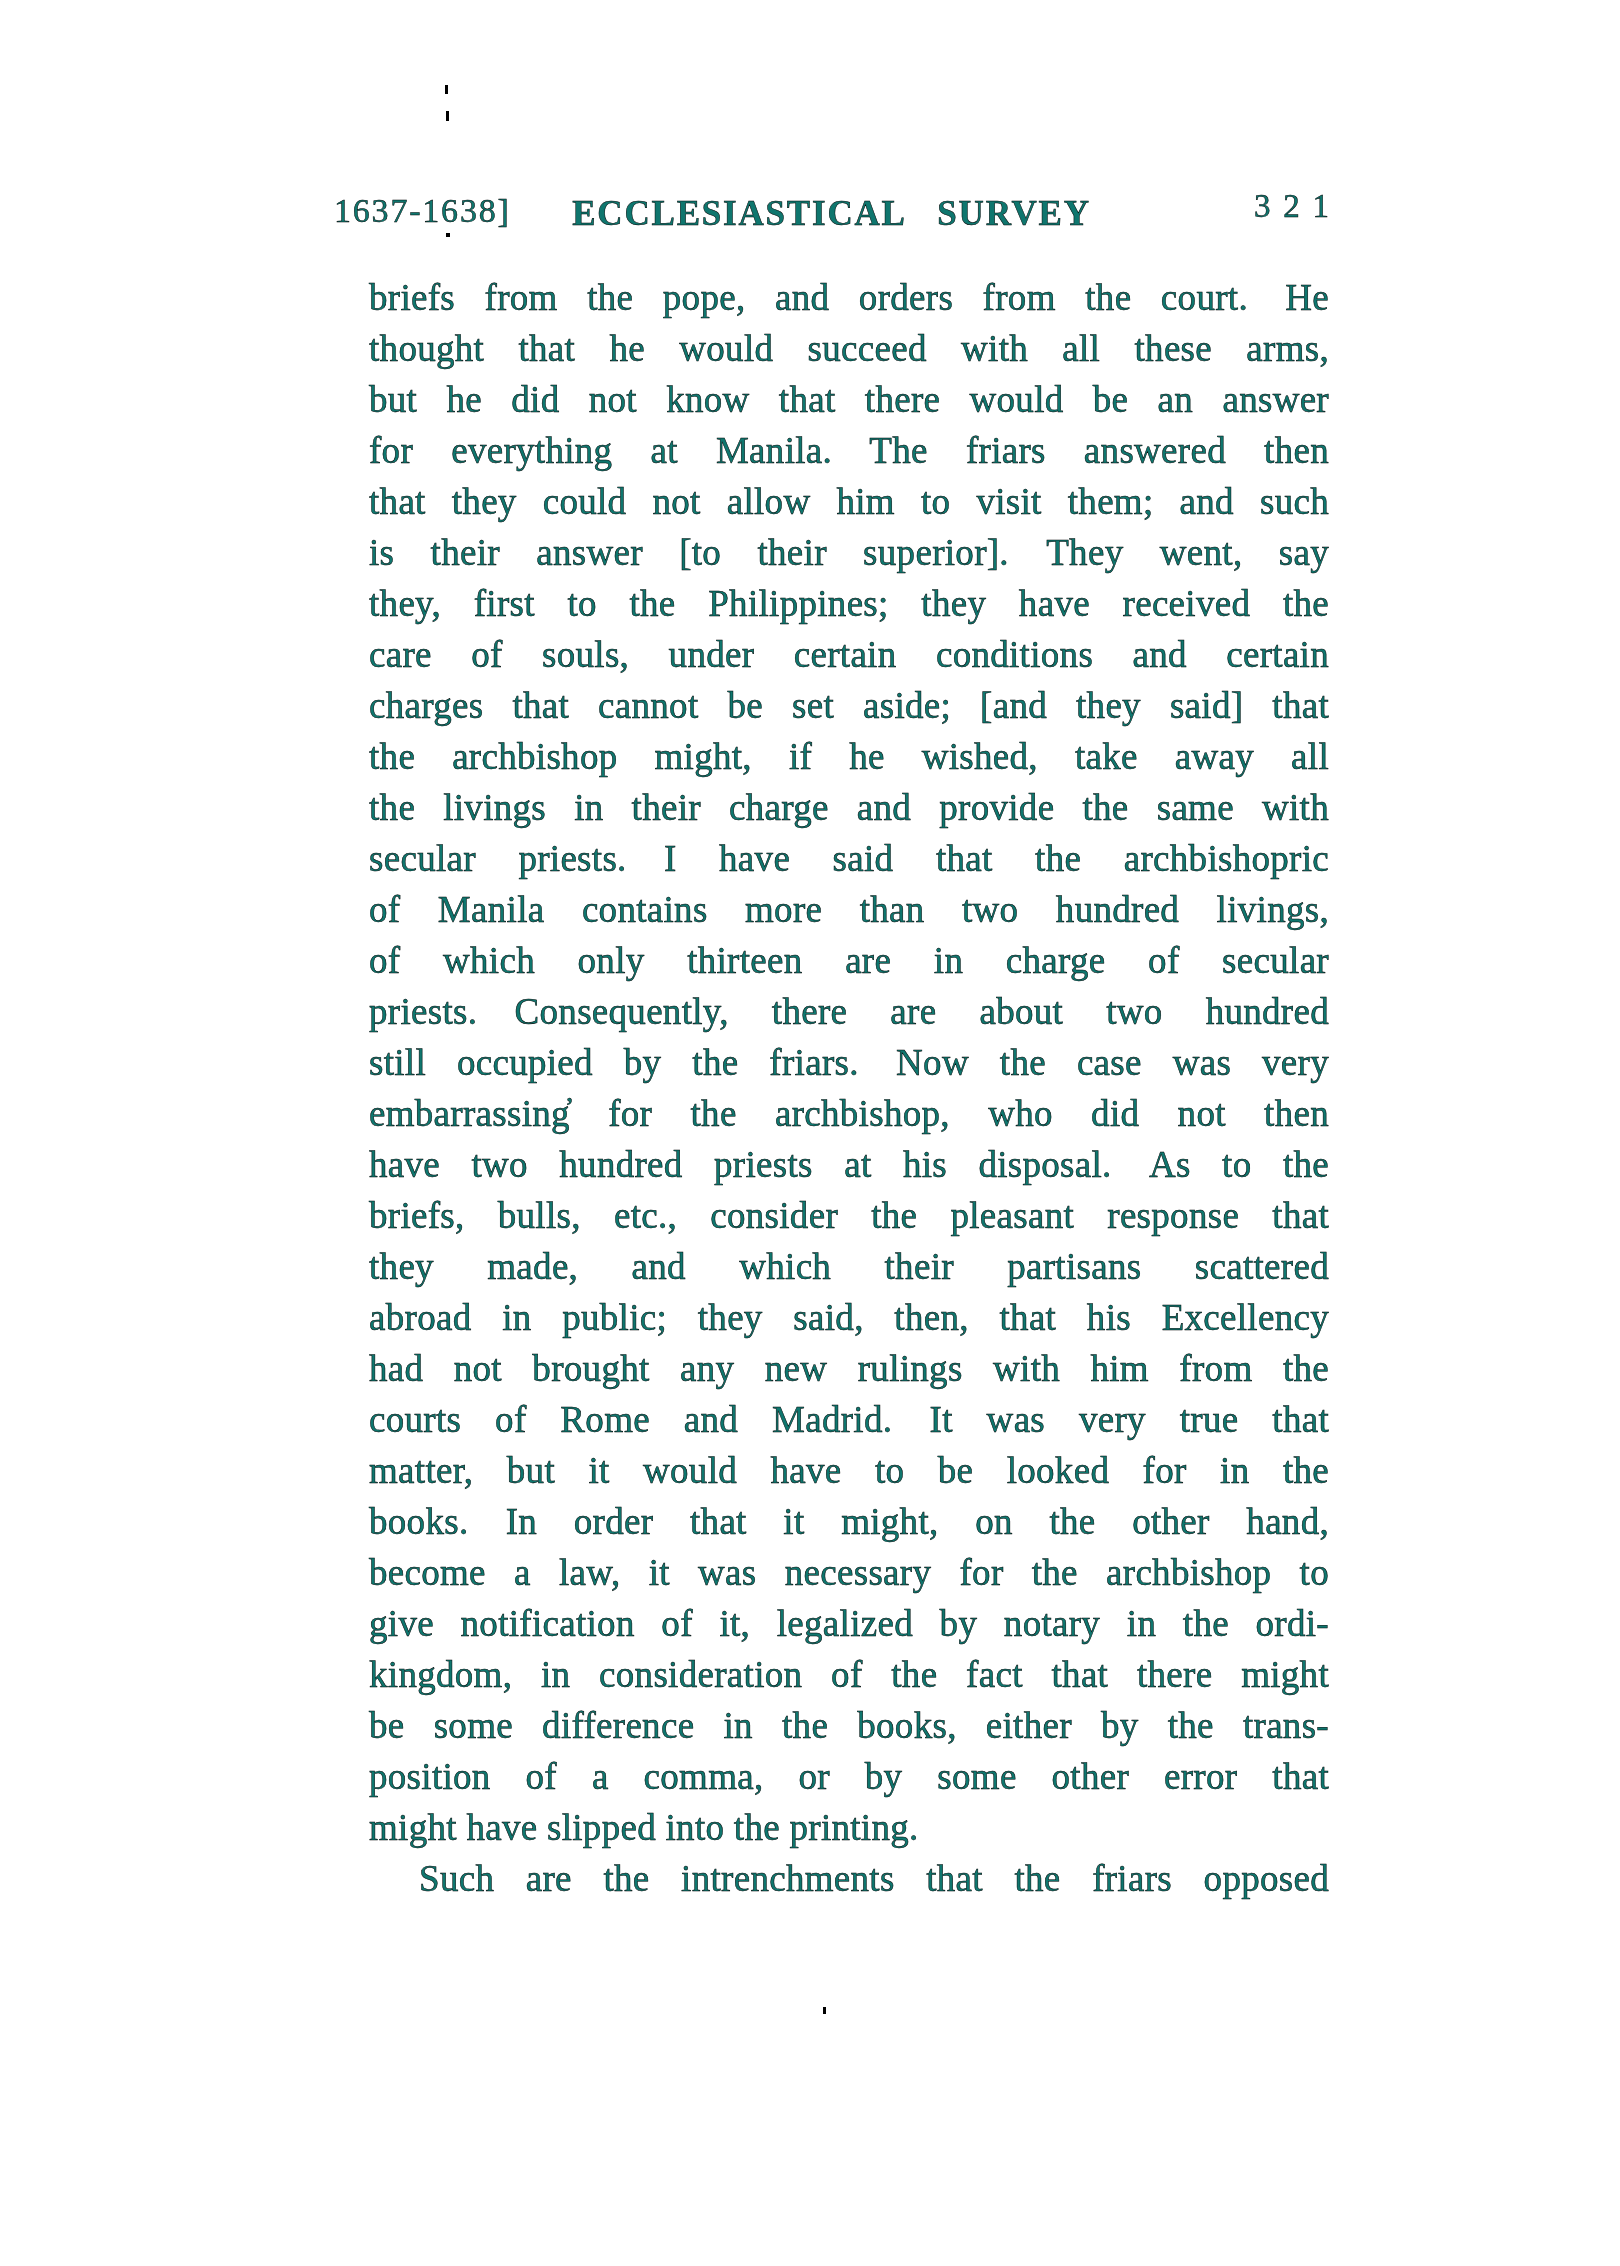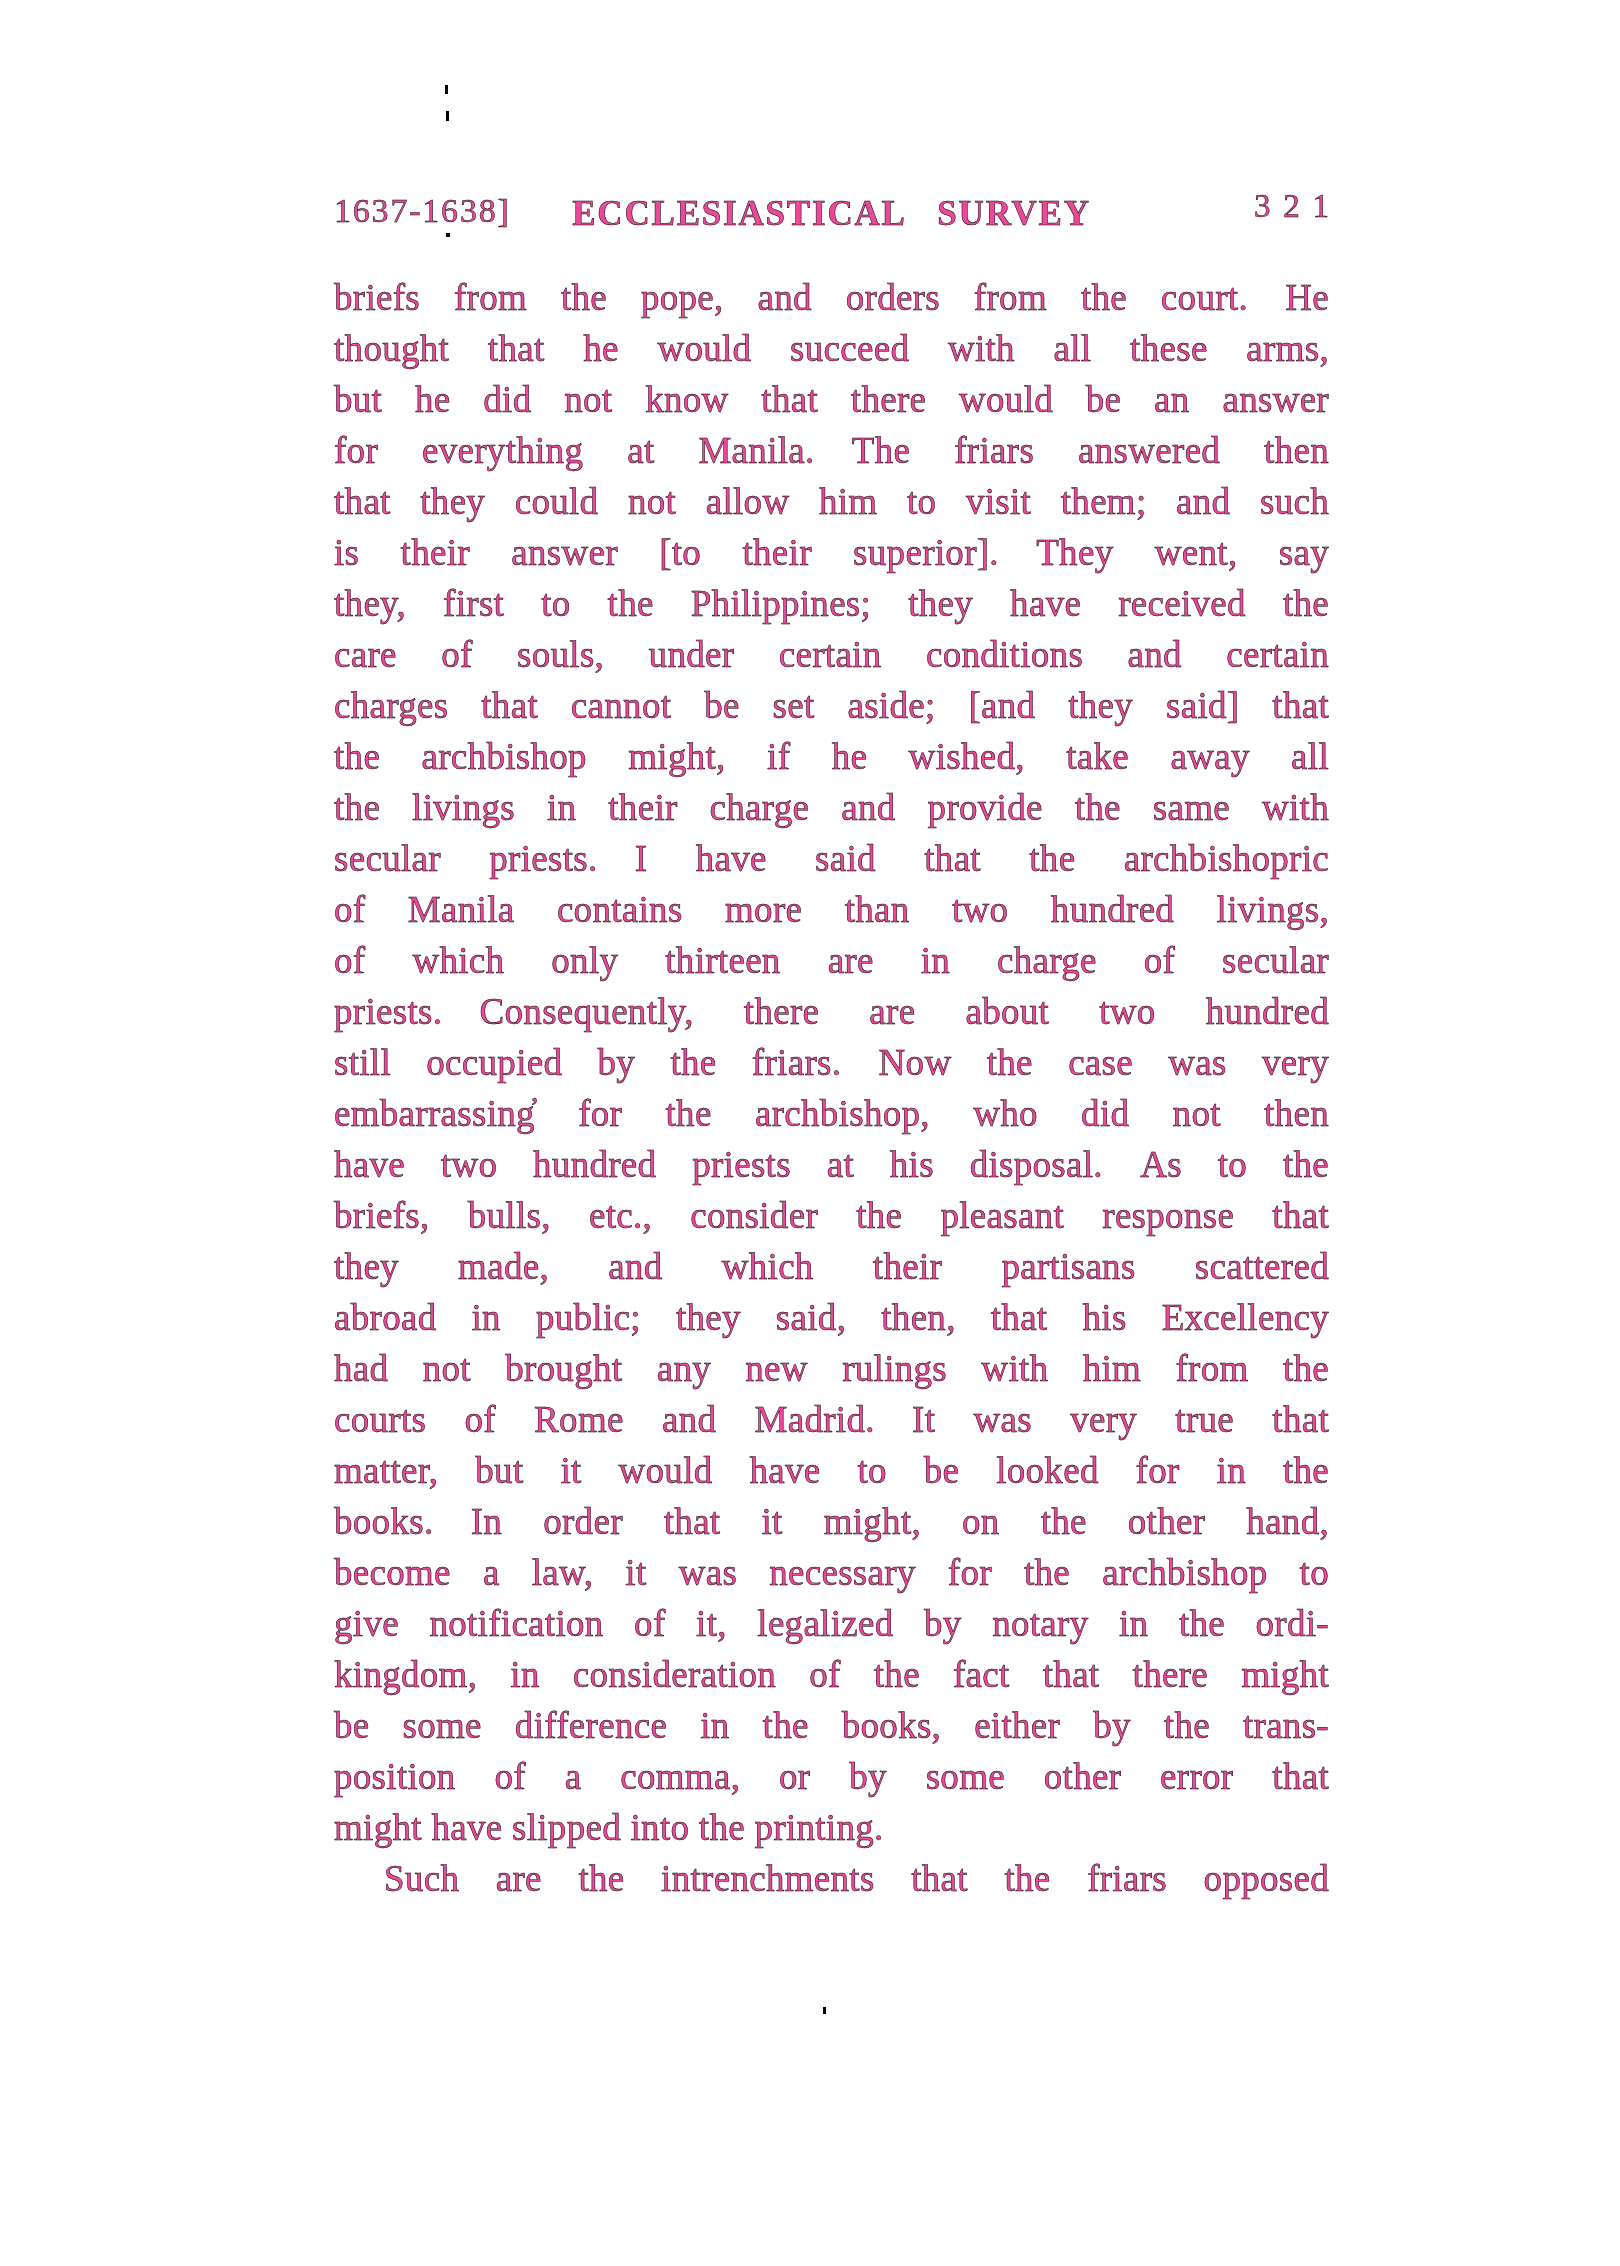--- a/index.html
+++ b/index.html
@@ -10,21 +10,21 @@
     width: 1620px;
     height: 2267px;
     background: #ffffff;
     position: relative;
     overflow: hidden;
   }
   .page {
     position: absolute;
     inset: 0;
     background: #ffffff;
-    color: #ec4899;
+    color: #0f766e;
     font-family: "Liberation Serif", "DejaVu Serif", serif;
     -webkit-text-stroke: 0.5px #000000;
   }
 
   
   .running-head { position: absolute; left: 334px; top: 183px; width: 995px; height: 55px; }
   .rh-left {
     position: absolute; left: 0; top: 11px;
     font-size: 34px; line-height: 1; letter-spacing: 1.8px;
   }
@@ -45,20 +45,21 @@
     left: 334px;
     top: 272px;
     width: 995px;
     font-size: 37px;
     line-height: 51px;
     letter-spacing: 0.3px;
   }
   .line {
     text-align: justify;
     text-align-last: justify;
+    margin-left: 35px;
   }
   .line.no-just { text-align-last: left; }
   .line.indent { padding-left: 50px; }
 
   
   .speck { position: absolute; background: #000; }
   .speck-1 { left: 445px; top: 85px;  width: 2.7px; height: 9.1px; }
   .speck-2 { left: 446px; top: 111px; width: 2.7px; height: 10px; }
   .speck-3 { left: 446px; top: 233px; width: 3.7px; height: 3.7px; }
   .speck-4 { left: 823px; top: 2007px; width: 2.7px; height: 7.3px; }

